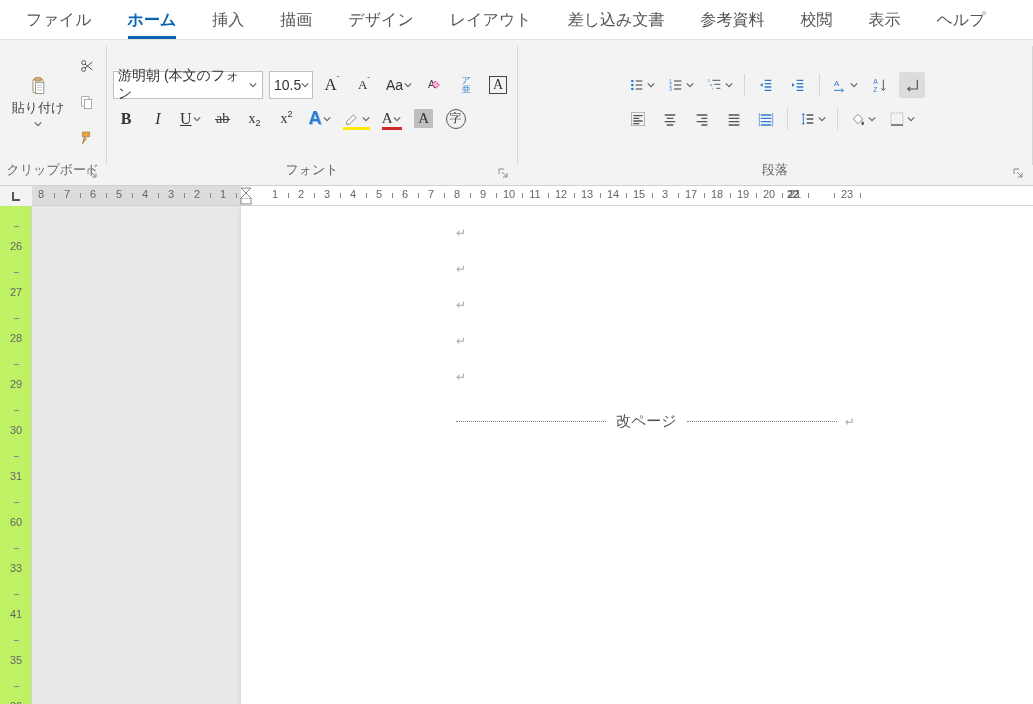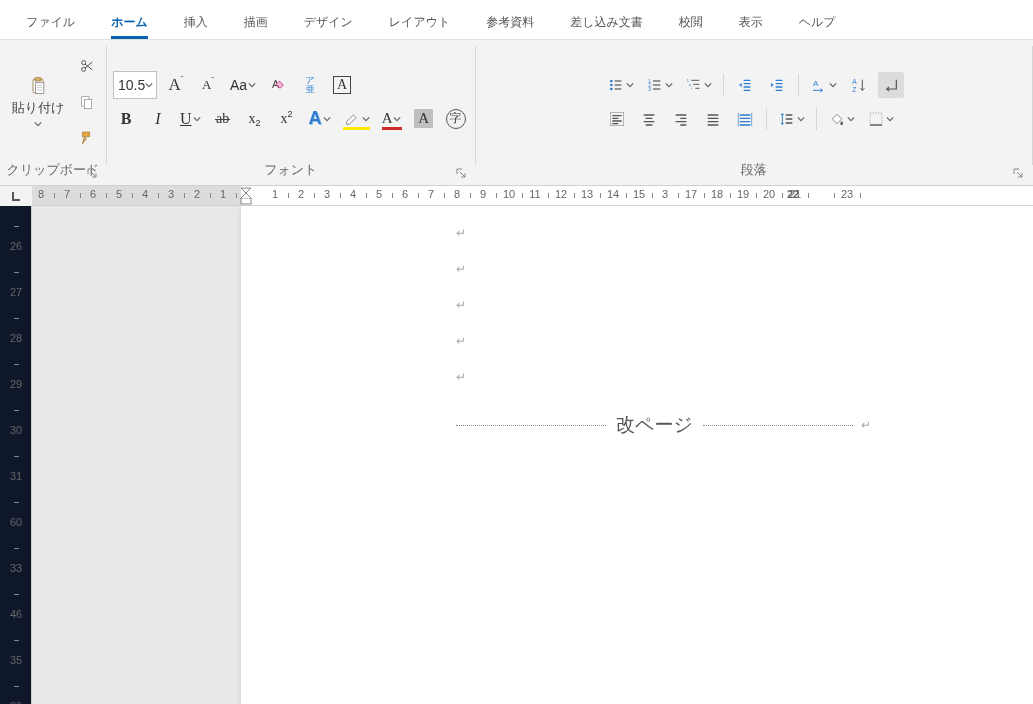--- a/index.html
+++ b/index.html
@@ -1,20 +1,20 @@
 <!DOCTYPE html>
 <html><head>
 <meta charset="utf-8">
 <style>
 * { margin: 0; padding: 0; box-sizing: border-box; font-family: "Yu Gothic UI", "Meiryo", sans-serif; }
 body { background: #f3f3f3; width: 1033px; height: 704px; overflow: hidden; color: #333; }
 
 
 .tabs { display: flex; height: 40px; background: #fff; border-bottom: 1px solid #e0e0e0; padding-left: 8px; align-items: flex-end; }
-.tab { padding: 8px 18px 8px 18px; font-size: 12px; color: #555; cursor: pointer; }
+.tab { padding: 8px 18px 8px 18px; font-size: 16px; color: #555; cursor: pointer; }
 .tab.active { color: #0a63b0; font-weight: 600; position: relative; }
 .tab.active::after { content: ""; position: absolute; left: 18px; right: 18px; bottom: 0; height: 3px; background: #0a63b0; }
 
 
 .ribbon { display: flex; height: 146px; background: #f3f3f3; border-bottom: 1px solid #d0d0d0; }
 .group { display: flex; flex-direction: column; align-items: center; padding: 4px 6px 2px 6px; position: relative; }
 .group-body { display: flex; align-items: center; flex: 1; gap: 4px; }
 .group-label { font-size: 13px; color: #666; padding: 2px 0 4px 0; width: 100%; text-align: center; position: relative; }
 .group-launcher { position: absolute; right: 2px; bottom: 4px; width: 12px; height: 12px; }
 .sep { width: 1px; background: #d6d6d6; margin: 6px 0 20px 0; }
@@ -43,49 +43,49 @@
 
 
 .corner { position: absolute; left: 0; top: 186px; width: 32px; height: 20px; background: #f3f3f3; display:flex; align-items:center; justify-content:center; }
 .hruler { position: absolute; left: 32px; right: 0; top: 186px; height: 20px; background: #fff; border-bottom: 1px solid #d0d0d0; display:flex; overflow:hidden; }
 .hruler .shade { position:absolute; left:0; width: 209px; top:0; bottom:0; background:#dcdcdc; }
 .hruler-scale { position:absolute; left:0; right:0; top:0; bottom:0; }
 .htick-num { position:absolute; font-size:11px; color:#666; top:2px; transform:translateX(-50%); }
 .htick { position:absolute; width:1px; height:5px; background:#888; top:7px; }
 .indent-marker { position:absolute; left:240px; top:186px; width:12px; height:20px; z-index:5; pointer-events:none; }
 
-.vruler { position: absolute; left: 0; top: 206px; width: 32px; bottom: 0; background: #0f172a; border-right: 1px solid #d0d0d0; }
+.vruler { position: absolute; left: 0; top: 206px; width: 32px; bottom: 0; background: #bef264; border-right: 1px solid #d0d0d0; }
 .vtick-num { position:absolute; font-size:11px; color:#666; left:10px; transform:translateY(-50%); }
 .vtick { position:absolute; height:1px; width:5px; background:#888; left:14px; }
 
 
 .docarea { position: absolute; left: 32px; top: 206px; right: 0; bottom: 0; background: #e8e8e8; overflow: hidden; }
 .page { position: absolute; left: 209px; top: 0; width: 900px; min-height: 800px; background: #fff; box-shadow: 0 0 4px rgba(0,0,0,.15); }
 .para { position: relative; height: 36px; }
 .para-mark { position:absolute; font-size:12px; color:#aaa; }
 .pagebreak { position: relative; margin: 6px 0; display:flex; align-items:center; }
 .pagebreak .line { flex:1; border-top:1px dotted #888; }
-.pagebreak .lbl { padding: 0 10px; font-size: 19px; color: #555; }
+.pagebreak .lbl { padding: 0 10px; font-size: 15px; color: #555; }
 .pagebreak .mark { font-size:12px; color:#aaa; margin-left:8px; }
 
 
 .colorbar { position:absolute; left:3px; right:3px; bottom:2px; height:3px; }
 </style>
 </head>
 <body>
 
 <div class="tabs">
   <div class="tab">ファイル</div>
   <div class="tab active">ホーム</div>
   <div class="tab">挿入</div>
   <div class="tab">描画</div>
   <div class="tab">デザイン</div>
   <div class="tab">レイアウト</div>
+  <div class="tab">差し込み文書</div>
   <div class="tab">参考資料</div>
-  <div class="tab">差し込み文書</div>
   <div class="tab">校閲</div>
   <div class="tab">表示</div>
   <div class="tab">ヘルプ</div>
 </div>
 
 <div class="ribbon">
 
   <div class="group">
     <div class="group-body">
       <div class="big-btn">
@@ -139,20 +139,28 @@
           </svg></span>
     </div>
   </div>
 
   <div class="sep"></div>
 
   <div class="group" style="flex:0 0 auto;">
     <div class="group-body">
       <div class="rows">
         <div class="row">
+          <div class="combo font-name">
+              <span>游明朝 (本文のフォン</span>
+              <span class="dd" style="margin-left:auto">
+                <svg viewBox="0 0 10 10">
+                  <path d="M1 3l4 4 4-4" fill="none" stroke-width="1.5"></path>
+                </svg>
+              </span>
+            </div>
           <div class="combo font-size">
               <span>10.5</span>
               <span class="dd" style="margin-left:auto">
                 <svg viewBox="0 0 10 10">
                   <path d="M1 3l4 4 4-4" fill="none" stroke-width="1.5"></path>
                 </svg>
               </span>
             </div>
           <span class="btn">
               <span style="font-size:17px;font-family:serif;">A</span>
@@ -542,21 +550,21 @@
     <div class="vtick-num" style="top: 178px;">29</div>
     <div class="vtick" style="top: 158px;"></div>
     <div class="vtick-num" style="top: 224px;">30</div>
     <div class="vtick" style="top: 204px;"></div>
     <div class="vtick-num" style="top: 270px;">31</div>
     <div class="vtick" style="top: 250px;"></div>
     <div class="vtick-num" style="top: 316px;">60</div>
     <div class="vtick" style="top: 296px;"></div>
     <div class="vtick-num" style="top: 362px;">33</div>
     <div class="vtick" style="top: 342px;"></div>
-    <div class="vtick-num" style="top: 408px;">46</div>
+    <div class="vtick-num" style="top: 408px;">41</div>
     <div class="vtick" style="top: 388px;"></div>
     <div class="vtick-num" style="top: 454px;">35</div>
     <div class="vtick" style="top: 434px;"></div>
     <div class="vtick-num" style="top: 500px;">36</div>
     <div class="vtick" style="top: 480px;"></div>
   </div>
 
 <div class="docarea">
   <div class="page">
     <div style="padding-left:215px; padding-top:20px; padding-right:40px;">

